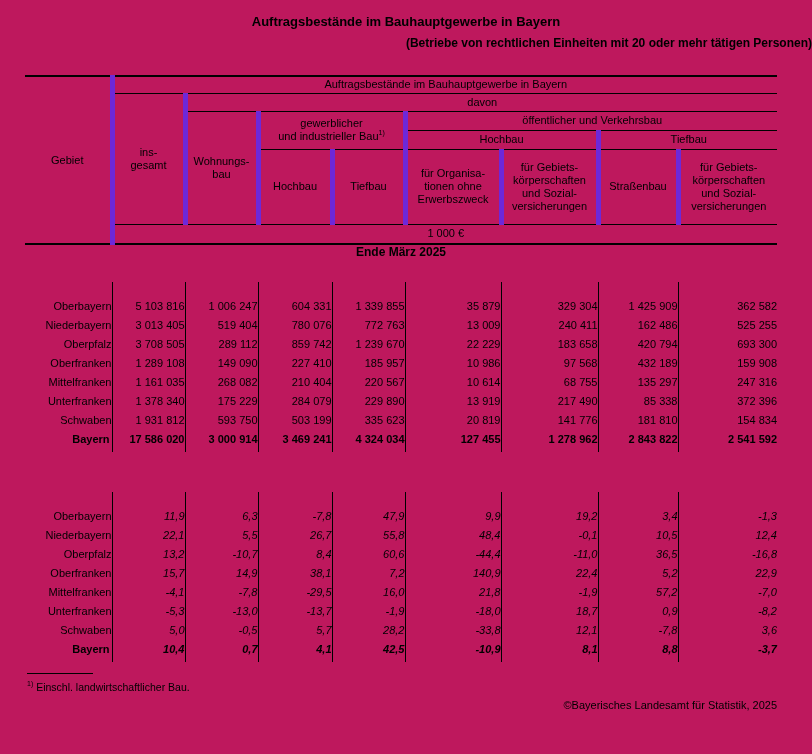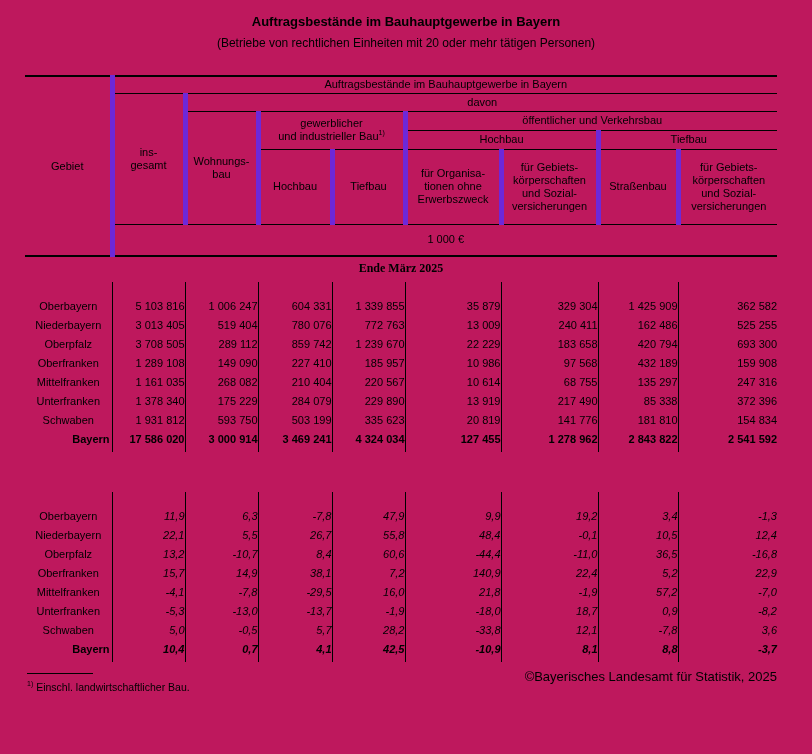--- a/index.html
+++ b/index.html
@@ -1,53 +1,53 @@
 <!DOCTYPE html>
 <html><head>
 <meta charset="utf-8">
 <style>
   html,body { margin:0; padding:0; background:#fff; }
   body { font-family:"Liberation Sans","DejaVu Sans",sans-serif; color:#000; }
   .page { position:relative; width:812px; height:754px; background:#be185d; overflow:hidden; }
 
   .title    { position:absolute; top:14px;  left:0; width:100%; text-align:center; font-size:13px; font-weight:bold; }
-  .subtitle { position:absolute; top:36px;  left:0; width:100%; text-align:center; font-size:12px; }
+  .subtitle { position:absolute; top:36px;  left:0; width:100%; text-align:right; font-size:12px;font-weight:bold; }
 
   table { border-collapse:collapse; table-layout:fixed; }
 
   .header-table { position:absolute; left:25px; top:75px; width:752px;
                   border-top:2px solid #000; border-bottom:2px solid #000; }
   .header-table td { padding:0; font-size:11px; line-height:13px; text-align:center;
                      vertical-align:middle; white-space:pre-line; }
   .header-table sup { font-size:7px; line-height:0; }
   .br { border-right:5px solid #6d28d9; }
   .bb { border-bottom:1px solid #000; }
 
   .block-title { position:absolute; left:25px; width:752px; text-align:center;
                  font-weight:bold; font-size:12px; }
-  .bt1 { top:261px;font-family:Liberation Serif, serif; }
+  .bt1 { top:245px; }
   .bt2 { top:473px; }
 
   .data-table { position:absolute; left:25px; width:752px; }
   .dt1 { top:282px; }
   .dt2 { top:492px; }
   .data-table td { padding:0; font-size:11px; line-height:19px; vertical-align:middle; }
   .data-table td:not(:last-child) { border-right:1px solid #000; }
   .data-table tr.data-row { height:19px; }
-  .row-label { text-align:center; padding-left:5px; white-space:nowrap; }
+  .row-label { text-align:right; padding-left:5px; white-space:nowrap; }
   .num { text-align:right; padding-right:3px; white-space:nowrap; }
   tr.total td { font-weight:bold; }
   tr.total td.row-label { text-align:right; padding-right:2px; padding-left:0; }
   .pct .num { font-style:italic; }
 
   .footnote-rule { position:absolute; left:27px; top:673px; width:66px; height:0;
                    border-top:1px solid #000; }
   .footnote { position:absolute; left:27px; top:680px; font-size:10.5px; }
   .footnote sup { font-size:7px; }
-  .copyright { position:absolute; right:35px; top:669px; font-size:13px;text-align:center; }
+  .copyright { position:absolute; right:35px; top:699px; font-size:11px;text-align:center; }
 </style>
 </head>
 <body>
 
 <div class="page">
 
   <div class="title">Auftragsbestände im Bauhauptgewerbe in Bayern</div>
   <div class="subtitle">(Betriebe von rechtlichen Einheiten mit 20 oder mehr tätigen Personen)</div>
 
   <table class="header-table">
@@ -92,21 +92,21 @@
       <td class="br bb">für Gebiets-
 körperschaften
 und Sozial-
 versicherungen</td>
       <td class="br bb">Straßenbau</td>
       <td class="bb">für Gebiets-
 körperschaften
 und Sozial-
 versicherungen</td>
     </tr>
-    <tr style="height:32px">
+    <tr style="height:20px">
       <td colspan="8">1 000 €</td>
     </tr>
   </tbody>
     </table>
 
   <div class="block-title bt1">Ende März 2025</div>
   <table class="data-table dt1">
     <colgroup>
       <col style="width:87px">
         <col style="width:73px">

